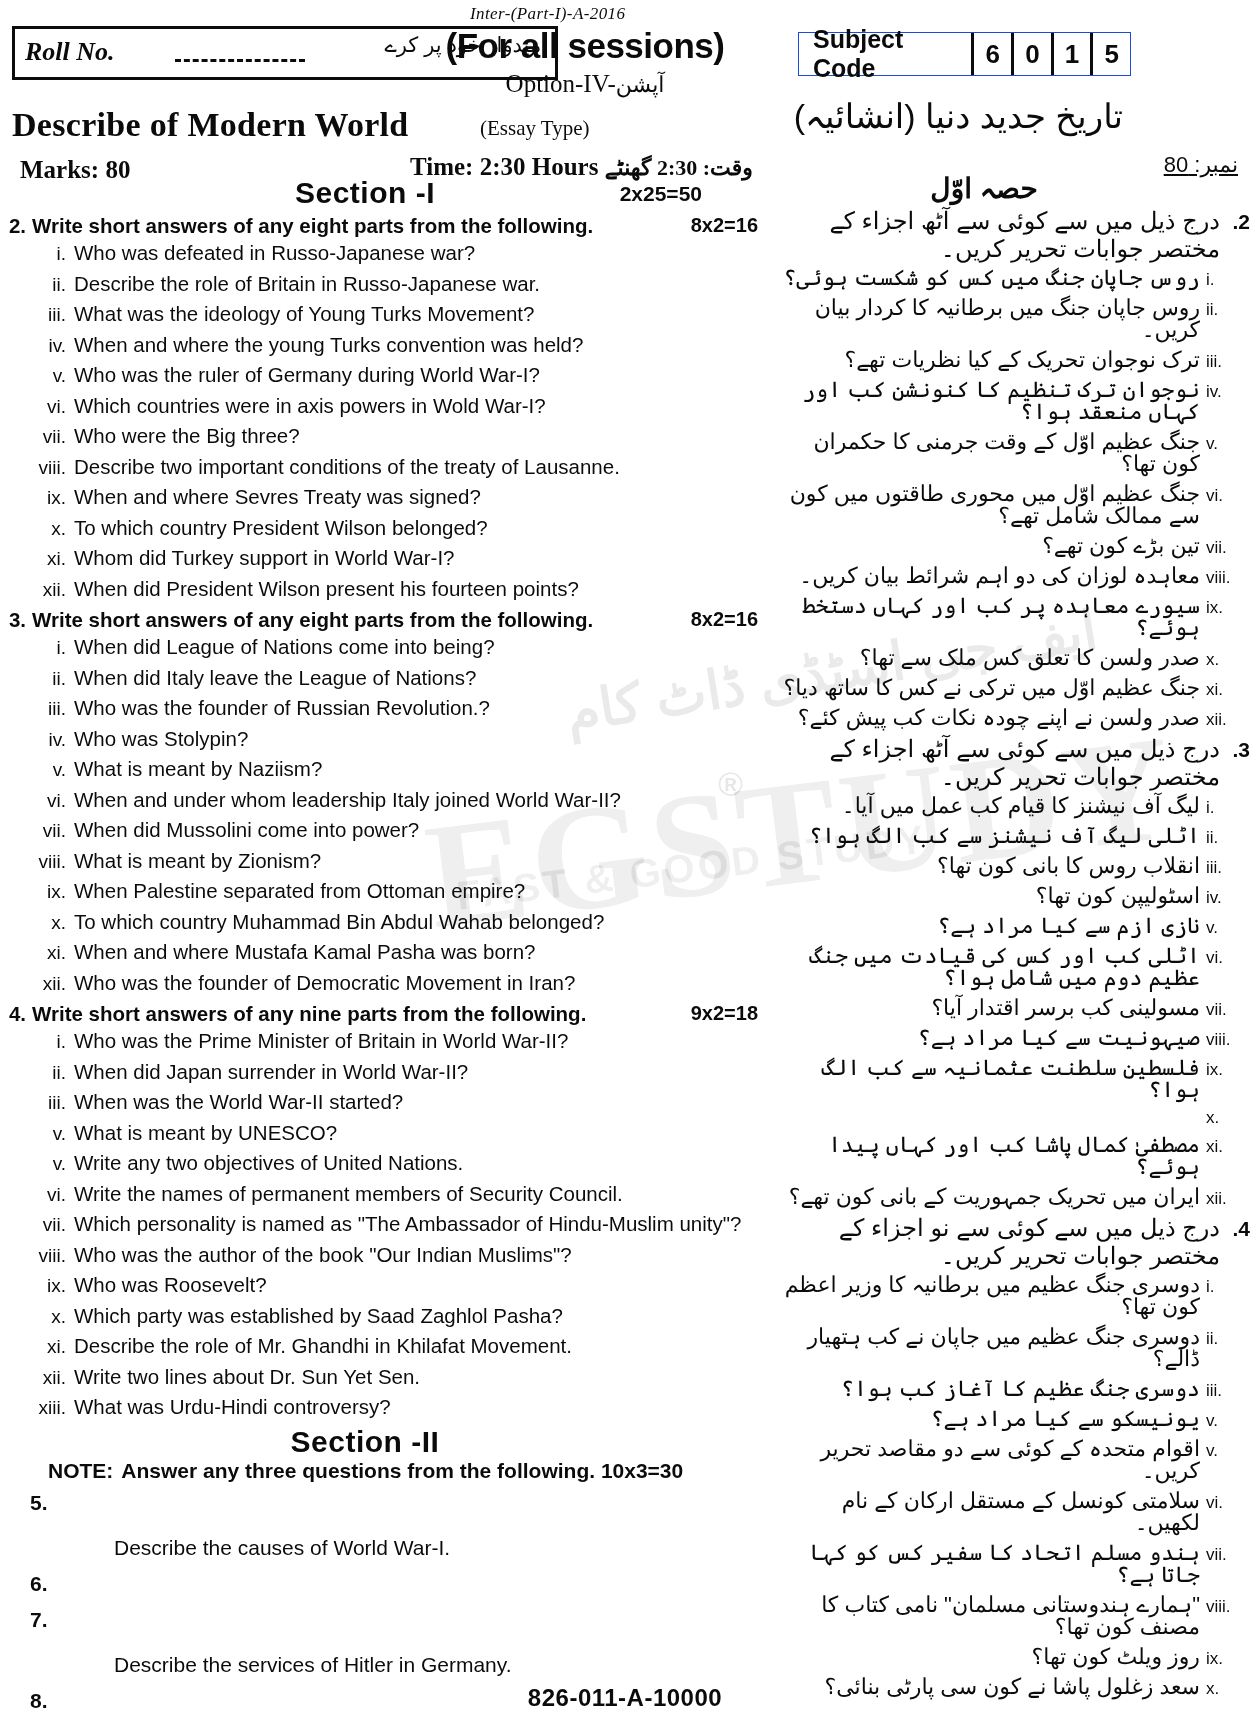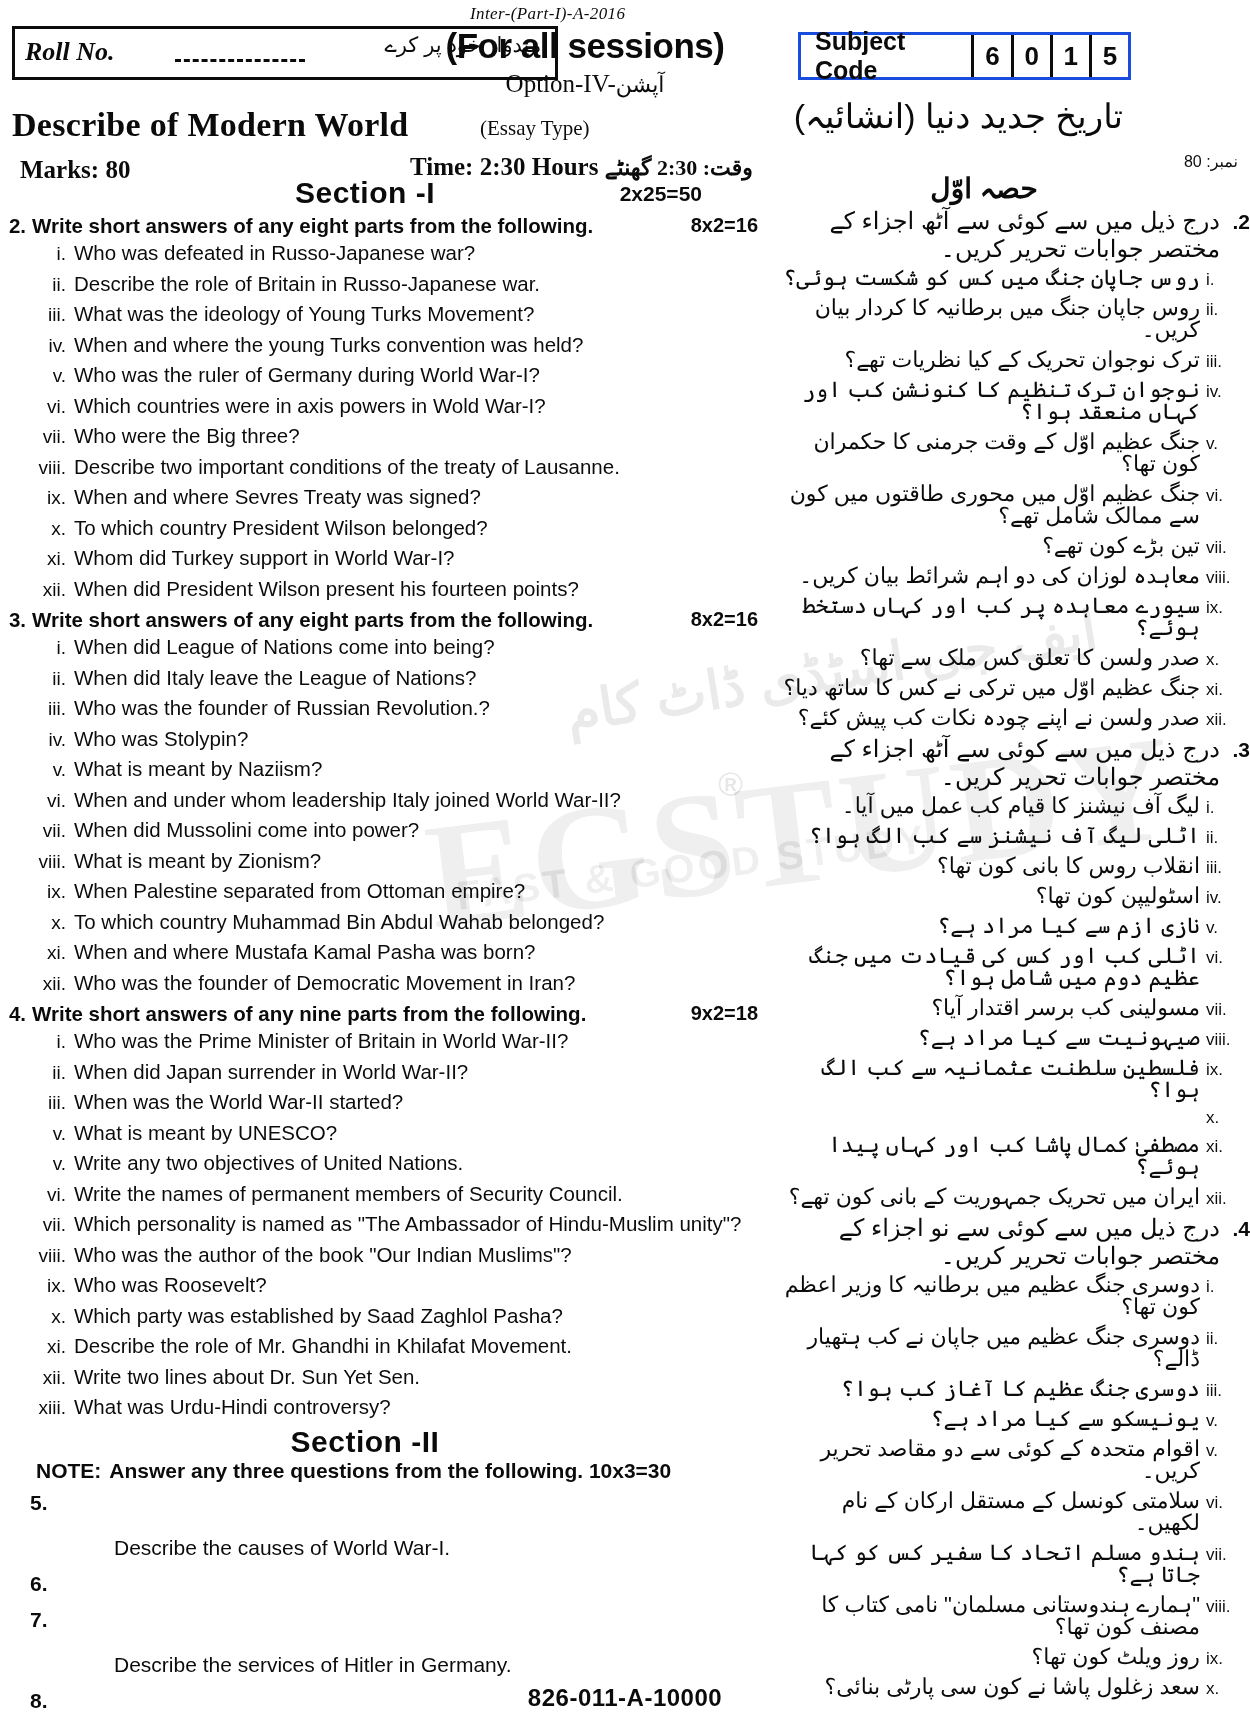--- a/index.html
+++ b/index.html
@@ -27,37 +27,37 @@
     font-style:italic;font-weight:bold;font-size:26px;}
   .rollbox .dots{position:absolute;left:160px;top:30px;width:130px;border-bottom:3px dashed #111;}
   .rollbox .urdu{position:absolute;right:8px;top:4px;font-size:21px;direction:rtl;}
 
   .sessions{position:absolute;left:440px;top:26px;width:290px;text-align:center;
     font-size:35px;font-weight:bold;letter-spacing:-.5px;}
   .option{position:absolute;left:440px;top:70px;width:290px;text-align:center;
     font-family:"Liberation Serif",serif;font-size:25px;}
   .option .u{font-size:22px;}
 
-  .codebox{position:absolute;left:798px;top:32px;height:42px;border:3px solid #1d4ed8;display:flex;}
+  .codebox{position:absolute;left:798px;top:32px;height:42px;border:1px solid #1d4ed8;display:flex;}
   .codebox .cl{padding:4px 12px 4px 14px;font-size:25px;font-weight:bold;display:flex;align-items:center;}
   .codebox .cd{width:40px;border-left:3px solid #111;font-size:26px;font-weight:bold;
     display:flex;align-items:center;justify-content:center;}
 
   
   .subject{position:absolute;left:12px;top:106px;font-family:"Liberation Serif",serif;
     font-weight:bold;font-size:34px;letter-spacing:.3px;}
   .essay{position:absolute;left:480px;top:116px;font-family:"Liberation Serif",serif;font-size:21px;}
   .subject-ur{position:absolute;right:8px;top:96px;font-size:34px;direction:rtl;white-space:nowrap;}
 
   .marks{position:absolute;left:20px;top:156px;font-family:"Liberation Serif",serif;
     font-weight:bold;font-size:25px;}
   .time{position:absolute;left:410px;top:153px;font-family:"Liberation Serif",serif;
     font-weight:bold;font-size:25px;white-space:nowrap;}
   .time .u{font-size:22px;}
-  .marks-ur{position:absolute;right:12px;top:152px;font-size:16px;direction:rtl;white-space:nowrap;}
+  .marks-ur{position:absolute;right:12px;top:152px;font-size:22px;direction:rtl;white-space:nowrap;text-decoration:underline;}
 
   
   .eng{position:absolute;left:0;top:176px;width:790px;}
   .urd{position:absolute;right:0;top:170px;width:470px;direction:rtl;text-align:right;}
 
   .sec-head{text-align:center;font-size:30px;font-weight:bold;letter-spacing:.5px;margin:0;}
   .sec-head-i{margin-left:-60px;}
   .sec-mark{position:absolute;font-size:21px;font-weight:bold;}
 
   .qhead{display:flex;align-items:baseline;font-size:20.5px;margin-top:4px;}
@@ -69,21 +69,21 @@
   ol.parts{list-style:none;margin:0;padding:0;}
   ol.parts li{display:flex;align-items:baseline;font-size:20.5px;line-height:1.0;padding:5px 0 5px 0;}
   ol.parts li .rn{width:66px;text-align:right;flex:none;font-size:19px;padding-right:8px;}
   ol.parts li .tx{flex:1;}
 
   .eng-inner{position:relative;padding-left:0;}
   .qblock{position:relative;}
 
   
   .sec2{position:relative;margin-top:2px;}
-  .note{display:flex;font-size:21px;font-weight:bold;padding-left:36px;}
+  .note{display:flex;font-size:21px;font-weight:bold;padding-left:36px;margin-left:12px;}
   .note .nl{flex:none;padding-right:8px;}
   .bigq{list-style:none;margin:2px 0 0 0;padding:0;}
   .bigq li{display:flex;font-size:21px;padding:6px 0;}
   .bigq li .bn{width:56px;text-align:left;padding-left:30px;font-weight:bold;flex:none;}
   .bigq li .bt{flex:1;padding-left:28px;margin-top:45px;}
 
   .footer{position:absolute;left:0;bottom:8px;width:1250px;text-align:center;
     font-size:24px;font-weight:bold;letter-spacing:.5px;}
 
   

